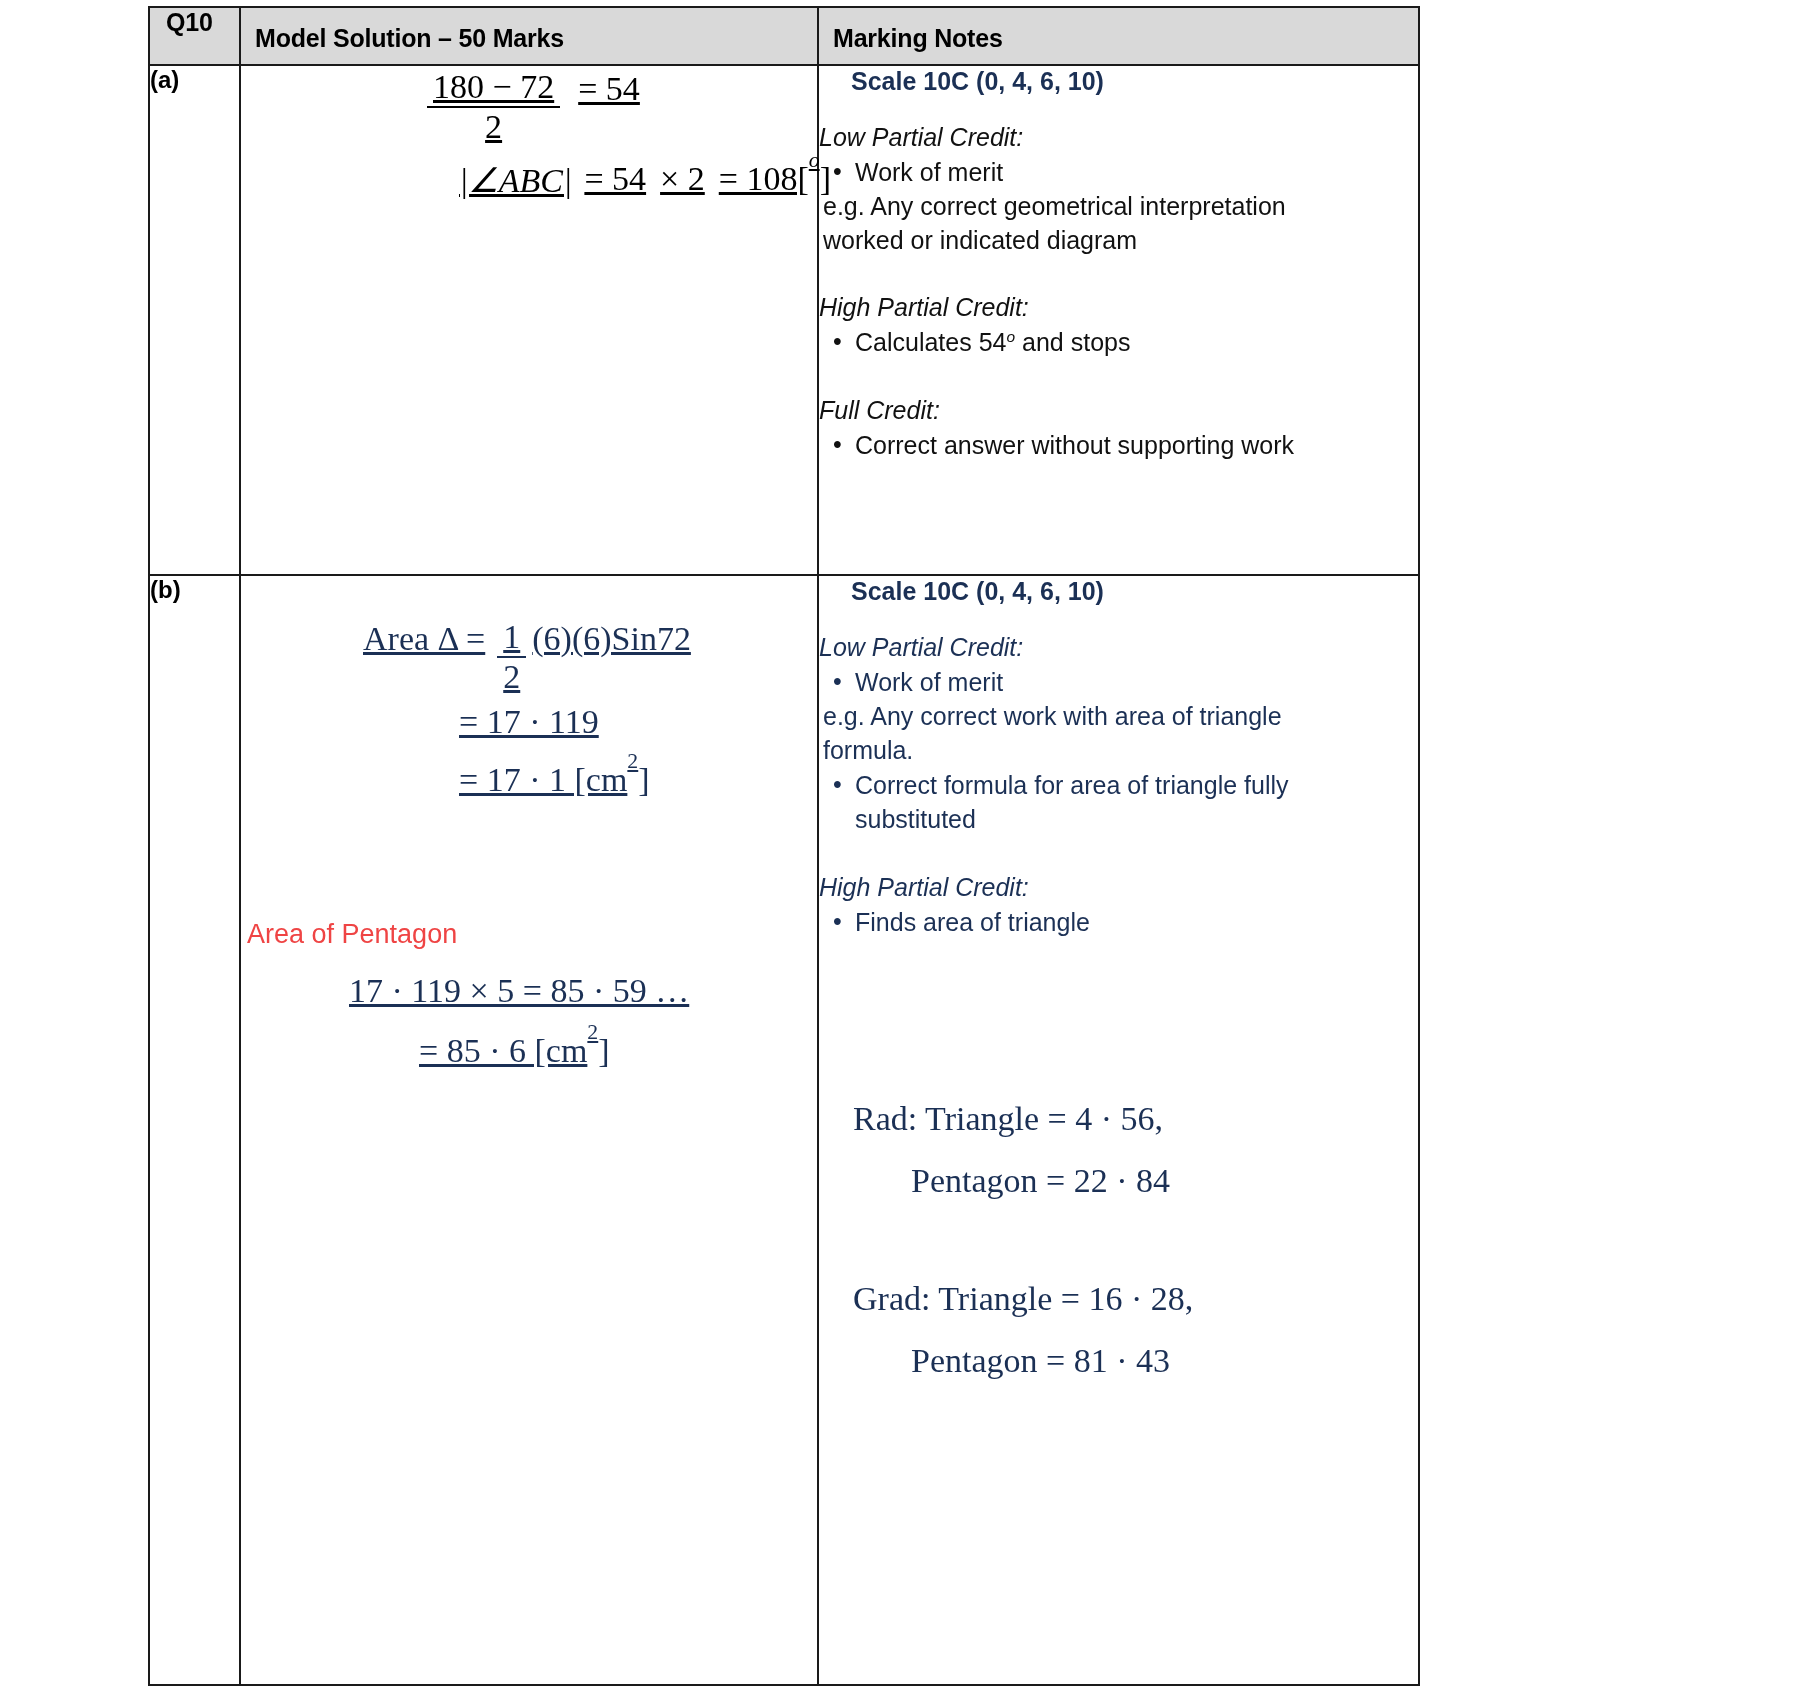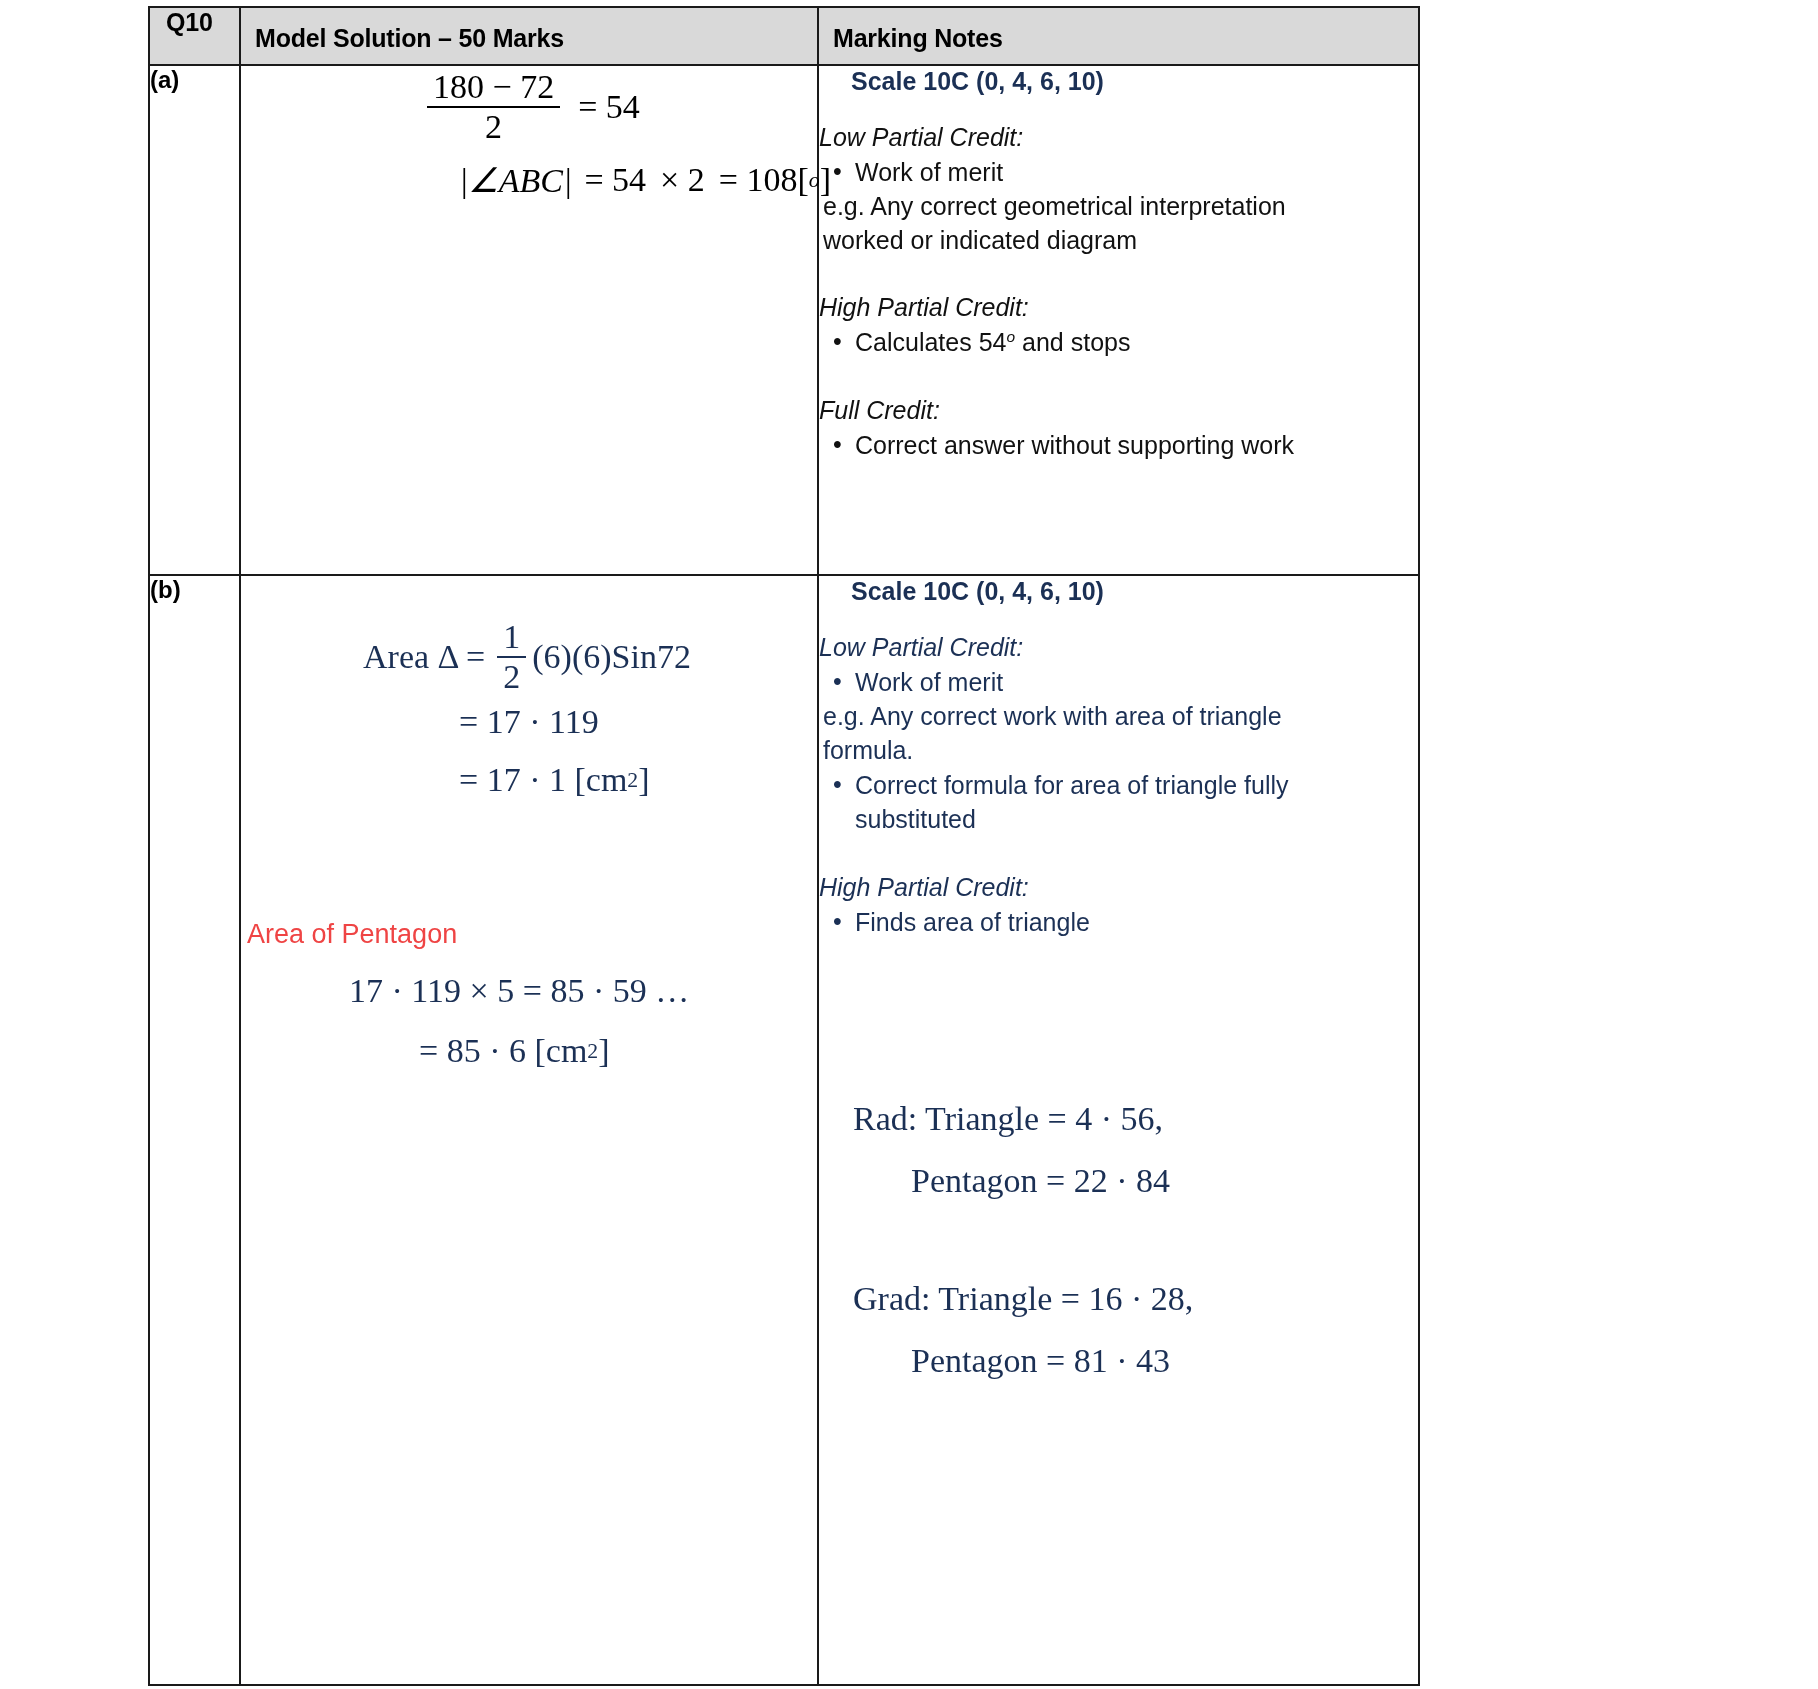--- a/index.html
+++ b/index.html
@@ -112,21 +112,21 @@
   }
 
   
   .math{
     font-family:"Liberation Serif", serif;
     font-size:34px;
     color:#000000;
     white-space:nowrap;
   }
   .math.navy{color:#1b3055;}
-  .mrow{display:flex;align-items:center;}
+  .mrow{display:flex;text-decoration:underline;}
   .frac{
     display:inline-flex;
     flex-direction:column;
     align-items:center;
     vertical-align:middle;
     margin:0 6px;
     line-height:1.02;
   }
   .frac .num{padding:0 6px 1px 6px;}
   .frac .den{padding:2px 6px 0 6px;}

